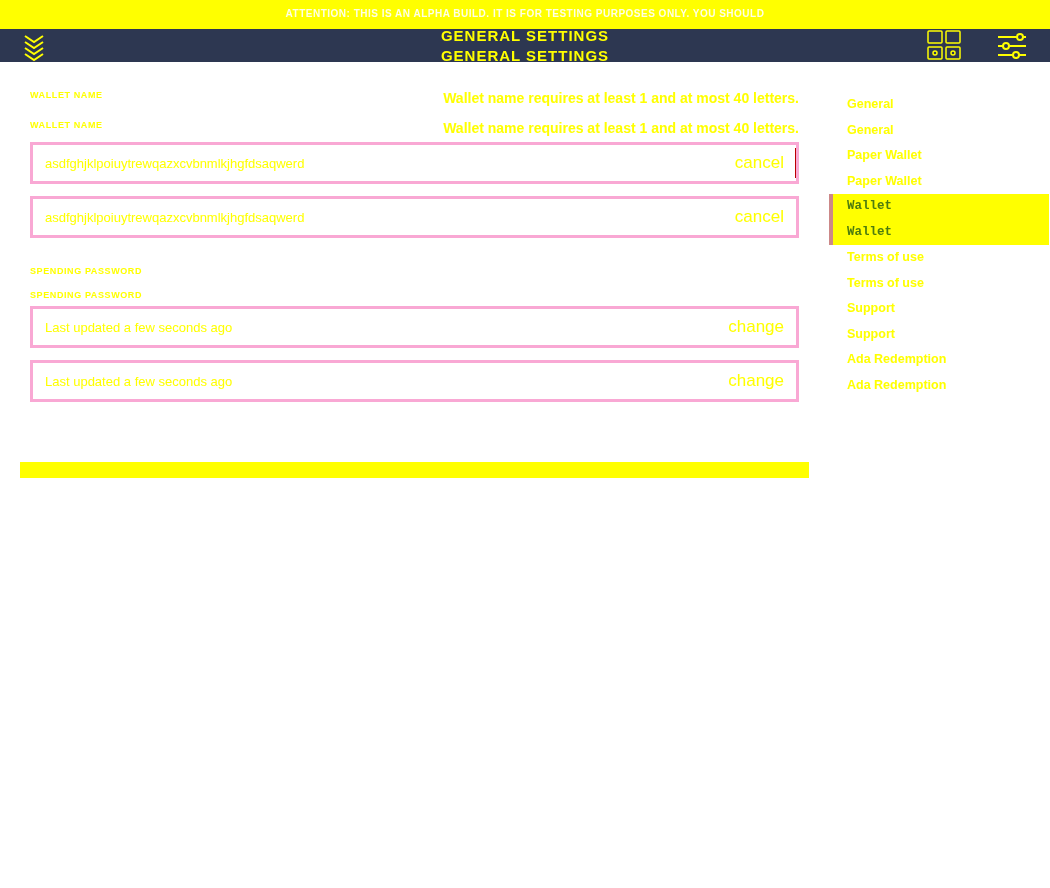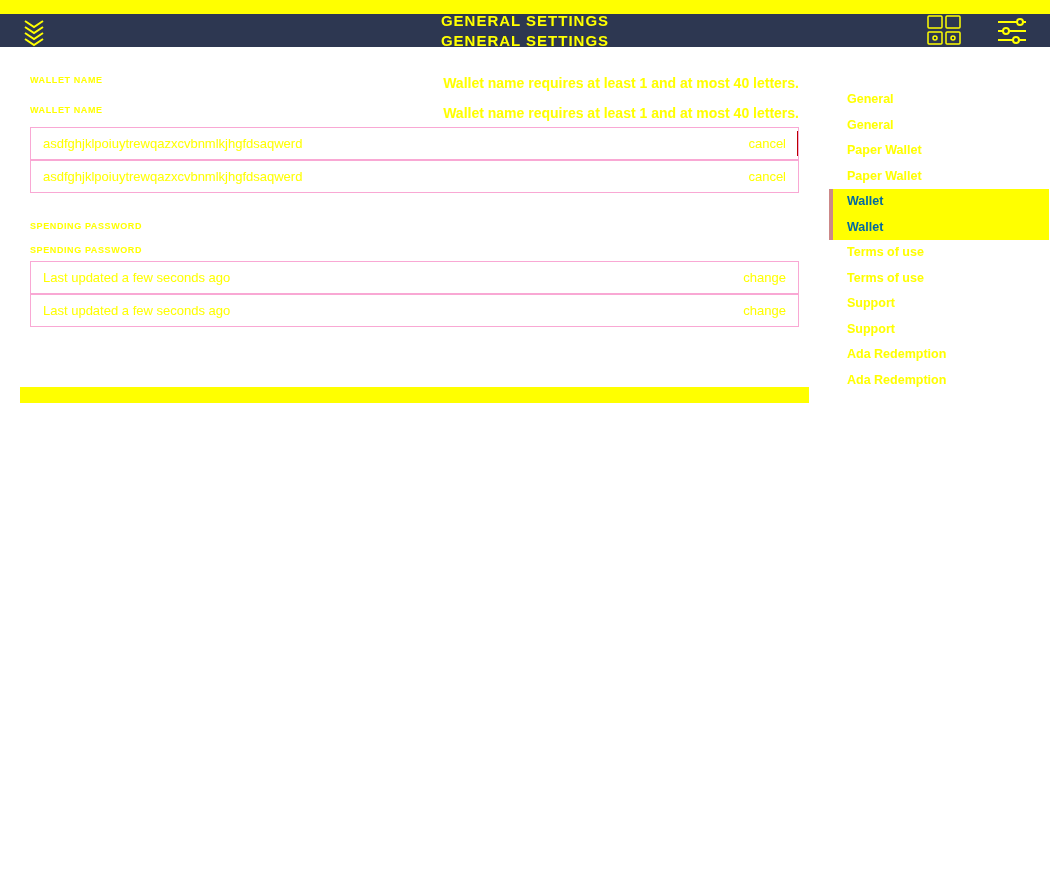--- a/index.html
+++ b/index.html
@@ -52,21 +52,21 @@
   right: 20px;
   top: 50%;
   transform: translateY(-50%);
   display: flex;
   gap: 30px;
   align-items: center;
 }
 
 .layout { display: flex; }
 .main-col { width: 829px; padding: 20px 20px 0; }
-.sidebar-col { width: 220px; background: #fff; padding-top: 40px; }
+.sidebar-col { width: 220px; background: #fff; padding-top: 30px; }
 
 .card {
   width: 100%;
   background: #fff;
 }
 .field-block { margin-bottom: 20px; padding: 0 10px; }
 .label-row {
   display: flex;
   justify-content: space-between;
   align-items: flex-start;
@@ -78,39 +78,39 @@
   font-size: 9px;
   letter-spacing: 0.6px;
   text-transform: uppercase;
 }
 .label-row .hint {
   color: #ffff00;
   font-weight: 700;
   font-size: 14px;
 }
 .input-row {
-  border: 1px solid #f9a8d4;
+  border: 3px solid #f9a8d4;
   padding: 8px 12px;
   display: flex;
   justify-content: space-between;
   align-items: center;
-  margin-bottom: 0;
+  margin-bottom: 12px;
 }
 .input-val {
   color: #ffff00;
   font-size: 13px;
   font-weight: 500;
   background: transparent;
   border: none;
   outline: none;
   width: 80%;
 }
 .input-action {
   color: #ffff00;
-  font-size: 13px;
+  font-size: 17px;
   font-weight: 500;
   cursor: pointer;
 }
 
 .err-right-line {
   position: relative;
 }
 .err-right-line::after {
   content: '';
   position: absolute;
@@ -131,39 +131,41 @@
 .sidebar-col .nav-item {
   padding: 4px 18px;
   font-size: 12.5px;
   font-weight: 600;
   color: #ffff00;
   cursor: pointer;
   line-height: 1.4;
 }
 .sidebar-col .nav-item.wallet-sel {
   background: #ffff00;
-  color: #0369a1;
-  position: relative;
+  color: #4d7c0f;
+  position: relative;
+  font-family: Liberation Mono, monospace;
 }
 .sidebar-col .nav-item.wallet-sel::before {
   content: '';
   position: absolute;
   left: 0;
   top: 0;
   bottom: 0;
   width: 4px;
   background: #c88;
 }
 
 svg { display: block; }
 </style>
 </head>
 <body>
 
 <div class="banner">
+  <span class="line1">ATTENTION: THIS IS AN ALPHA BUILD. IT IS FOR TESTING PURPOSES ONLY. YOU SHOULD</span>
 </div>
 
 <div class="topbar">
   <div class="menu-icon">
     <svg width="36" height="36" viewBox="0 0 36 36">
       <g stroke="#ffff00" stroke-width="2" fill="none">
         <path d="M3 8 L12 14 L21 8"></path>
         <path d="M3 14 L12 20 L21 14"></path>
         <path d="M3 20 L12 26 L21 20"></path>
         <path d="M3 26 L12 32 L21 26"></path>

